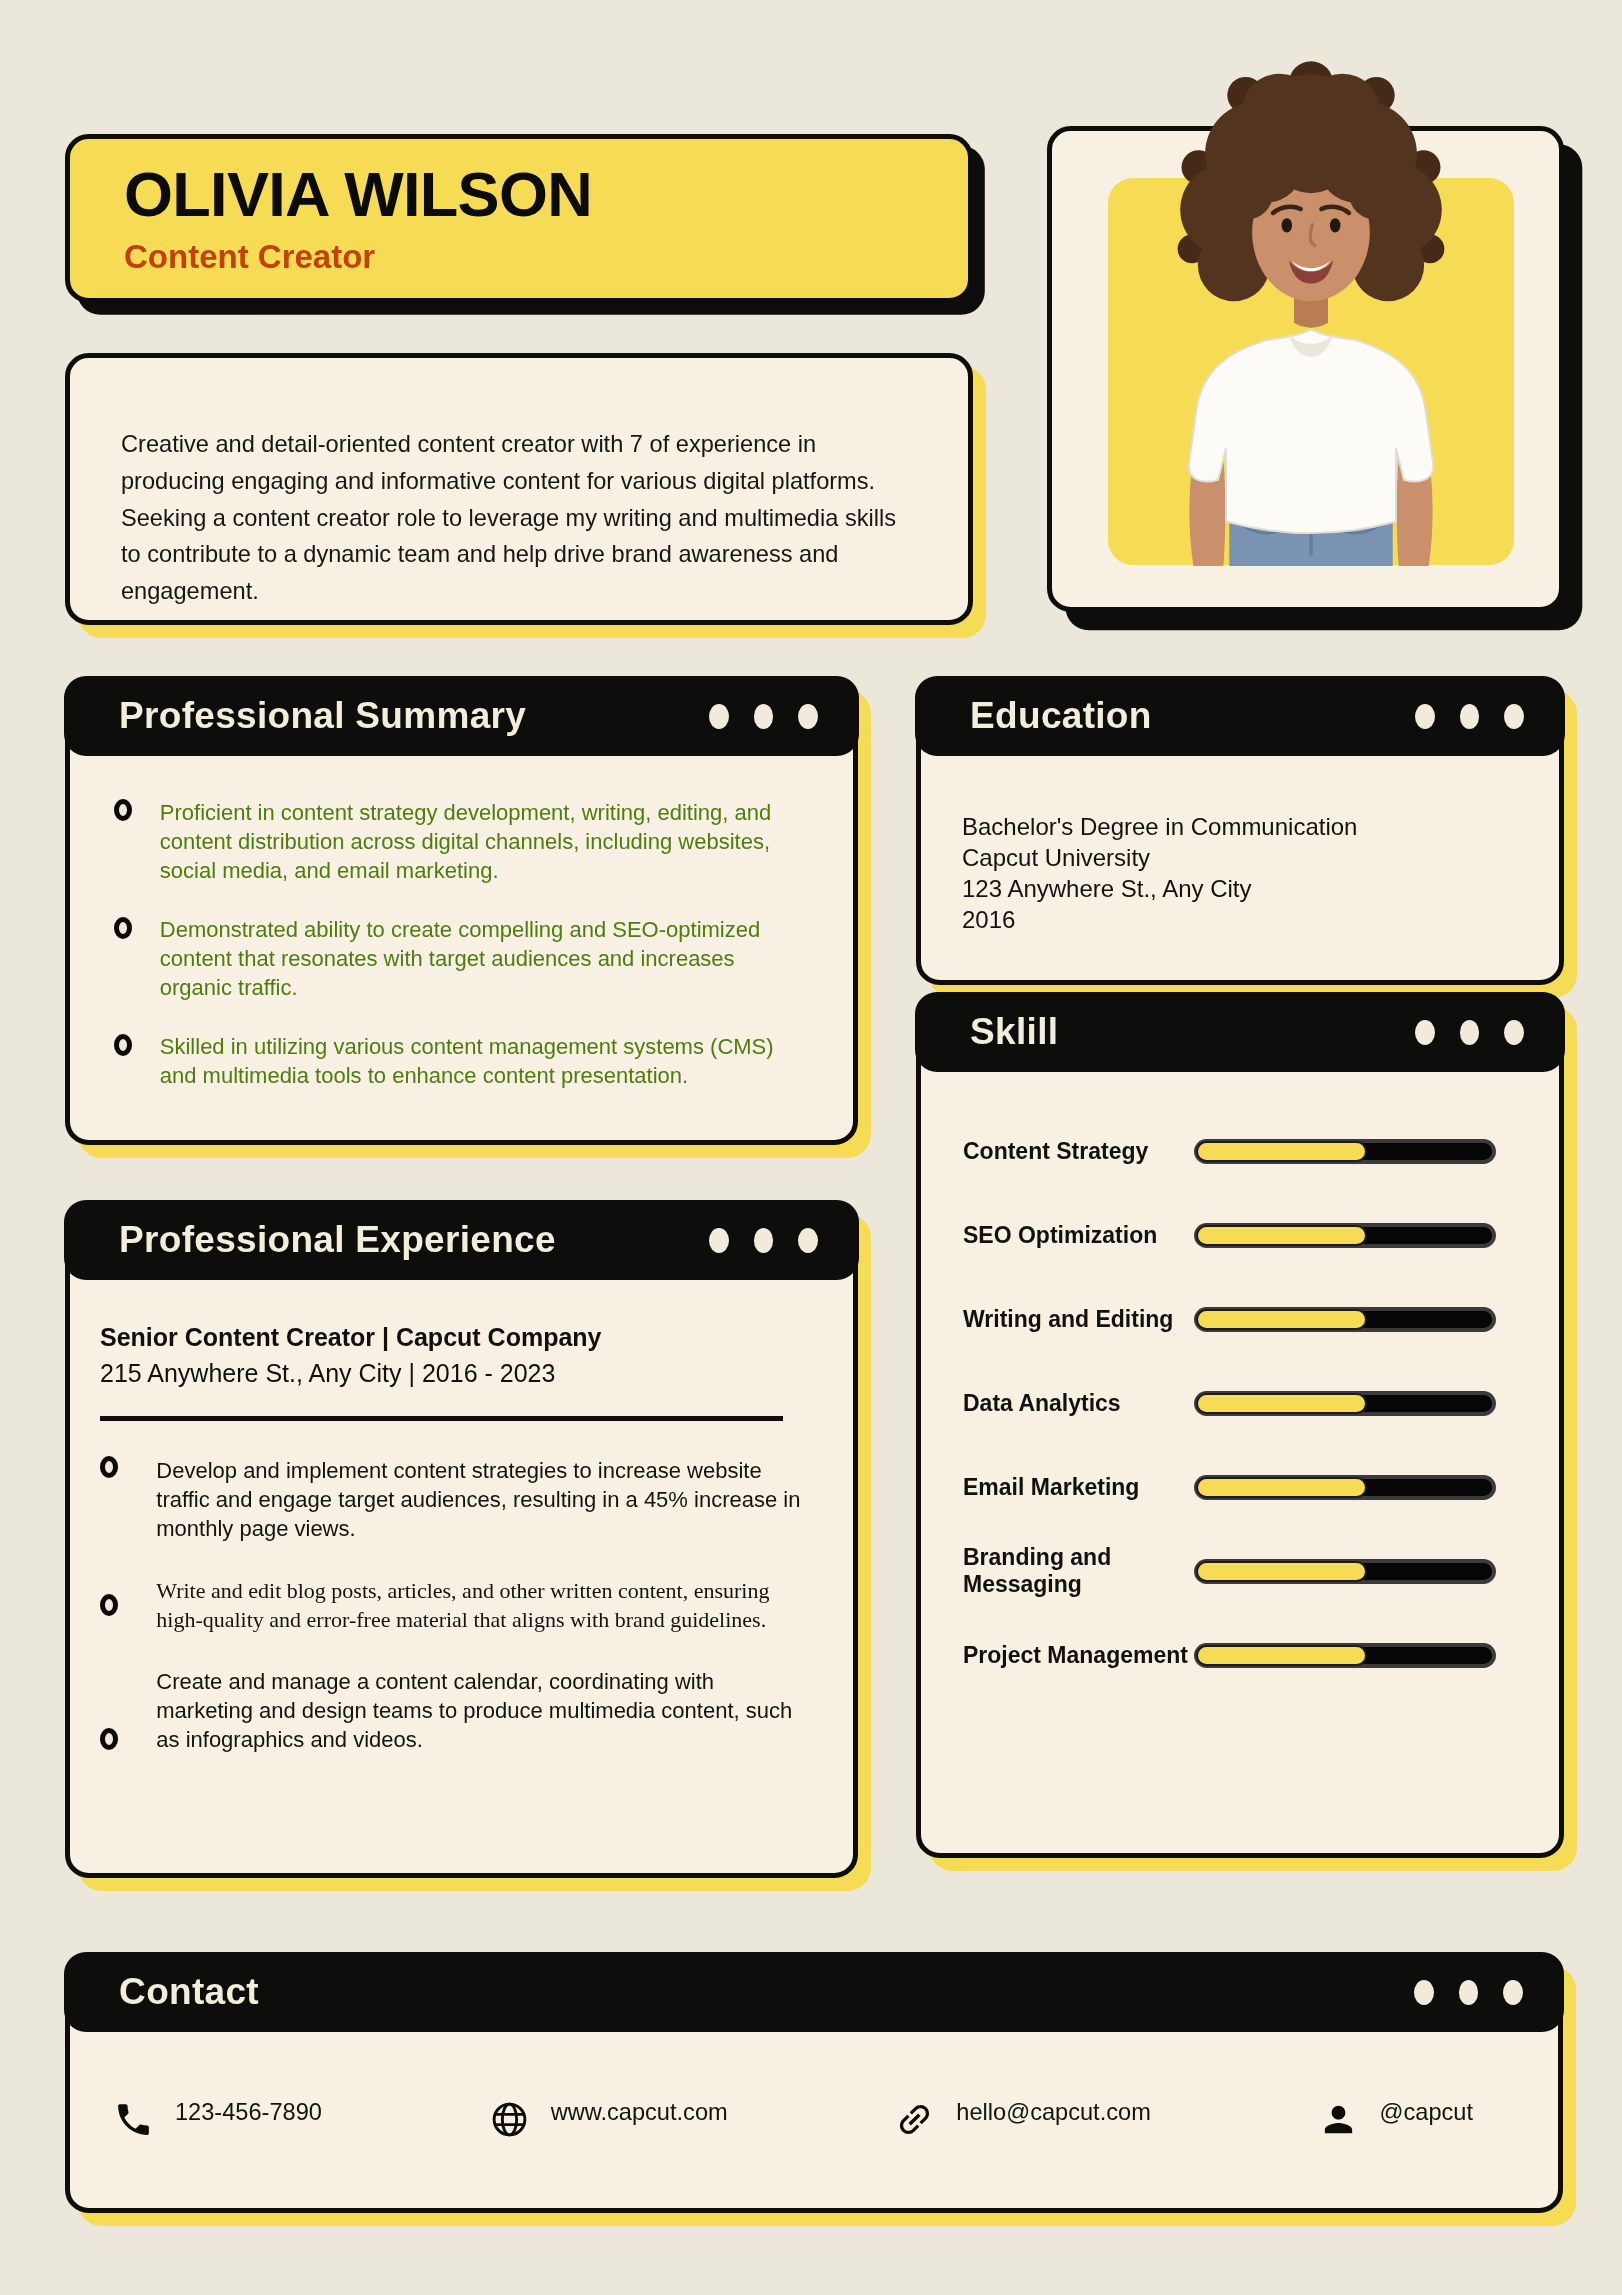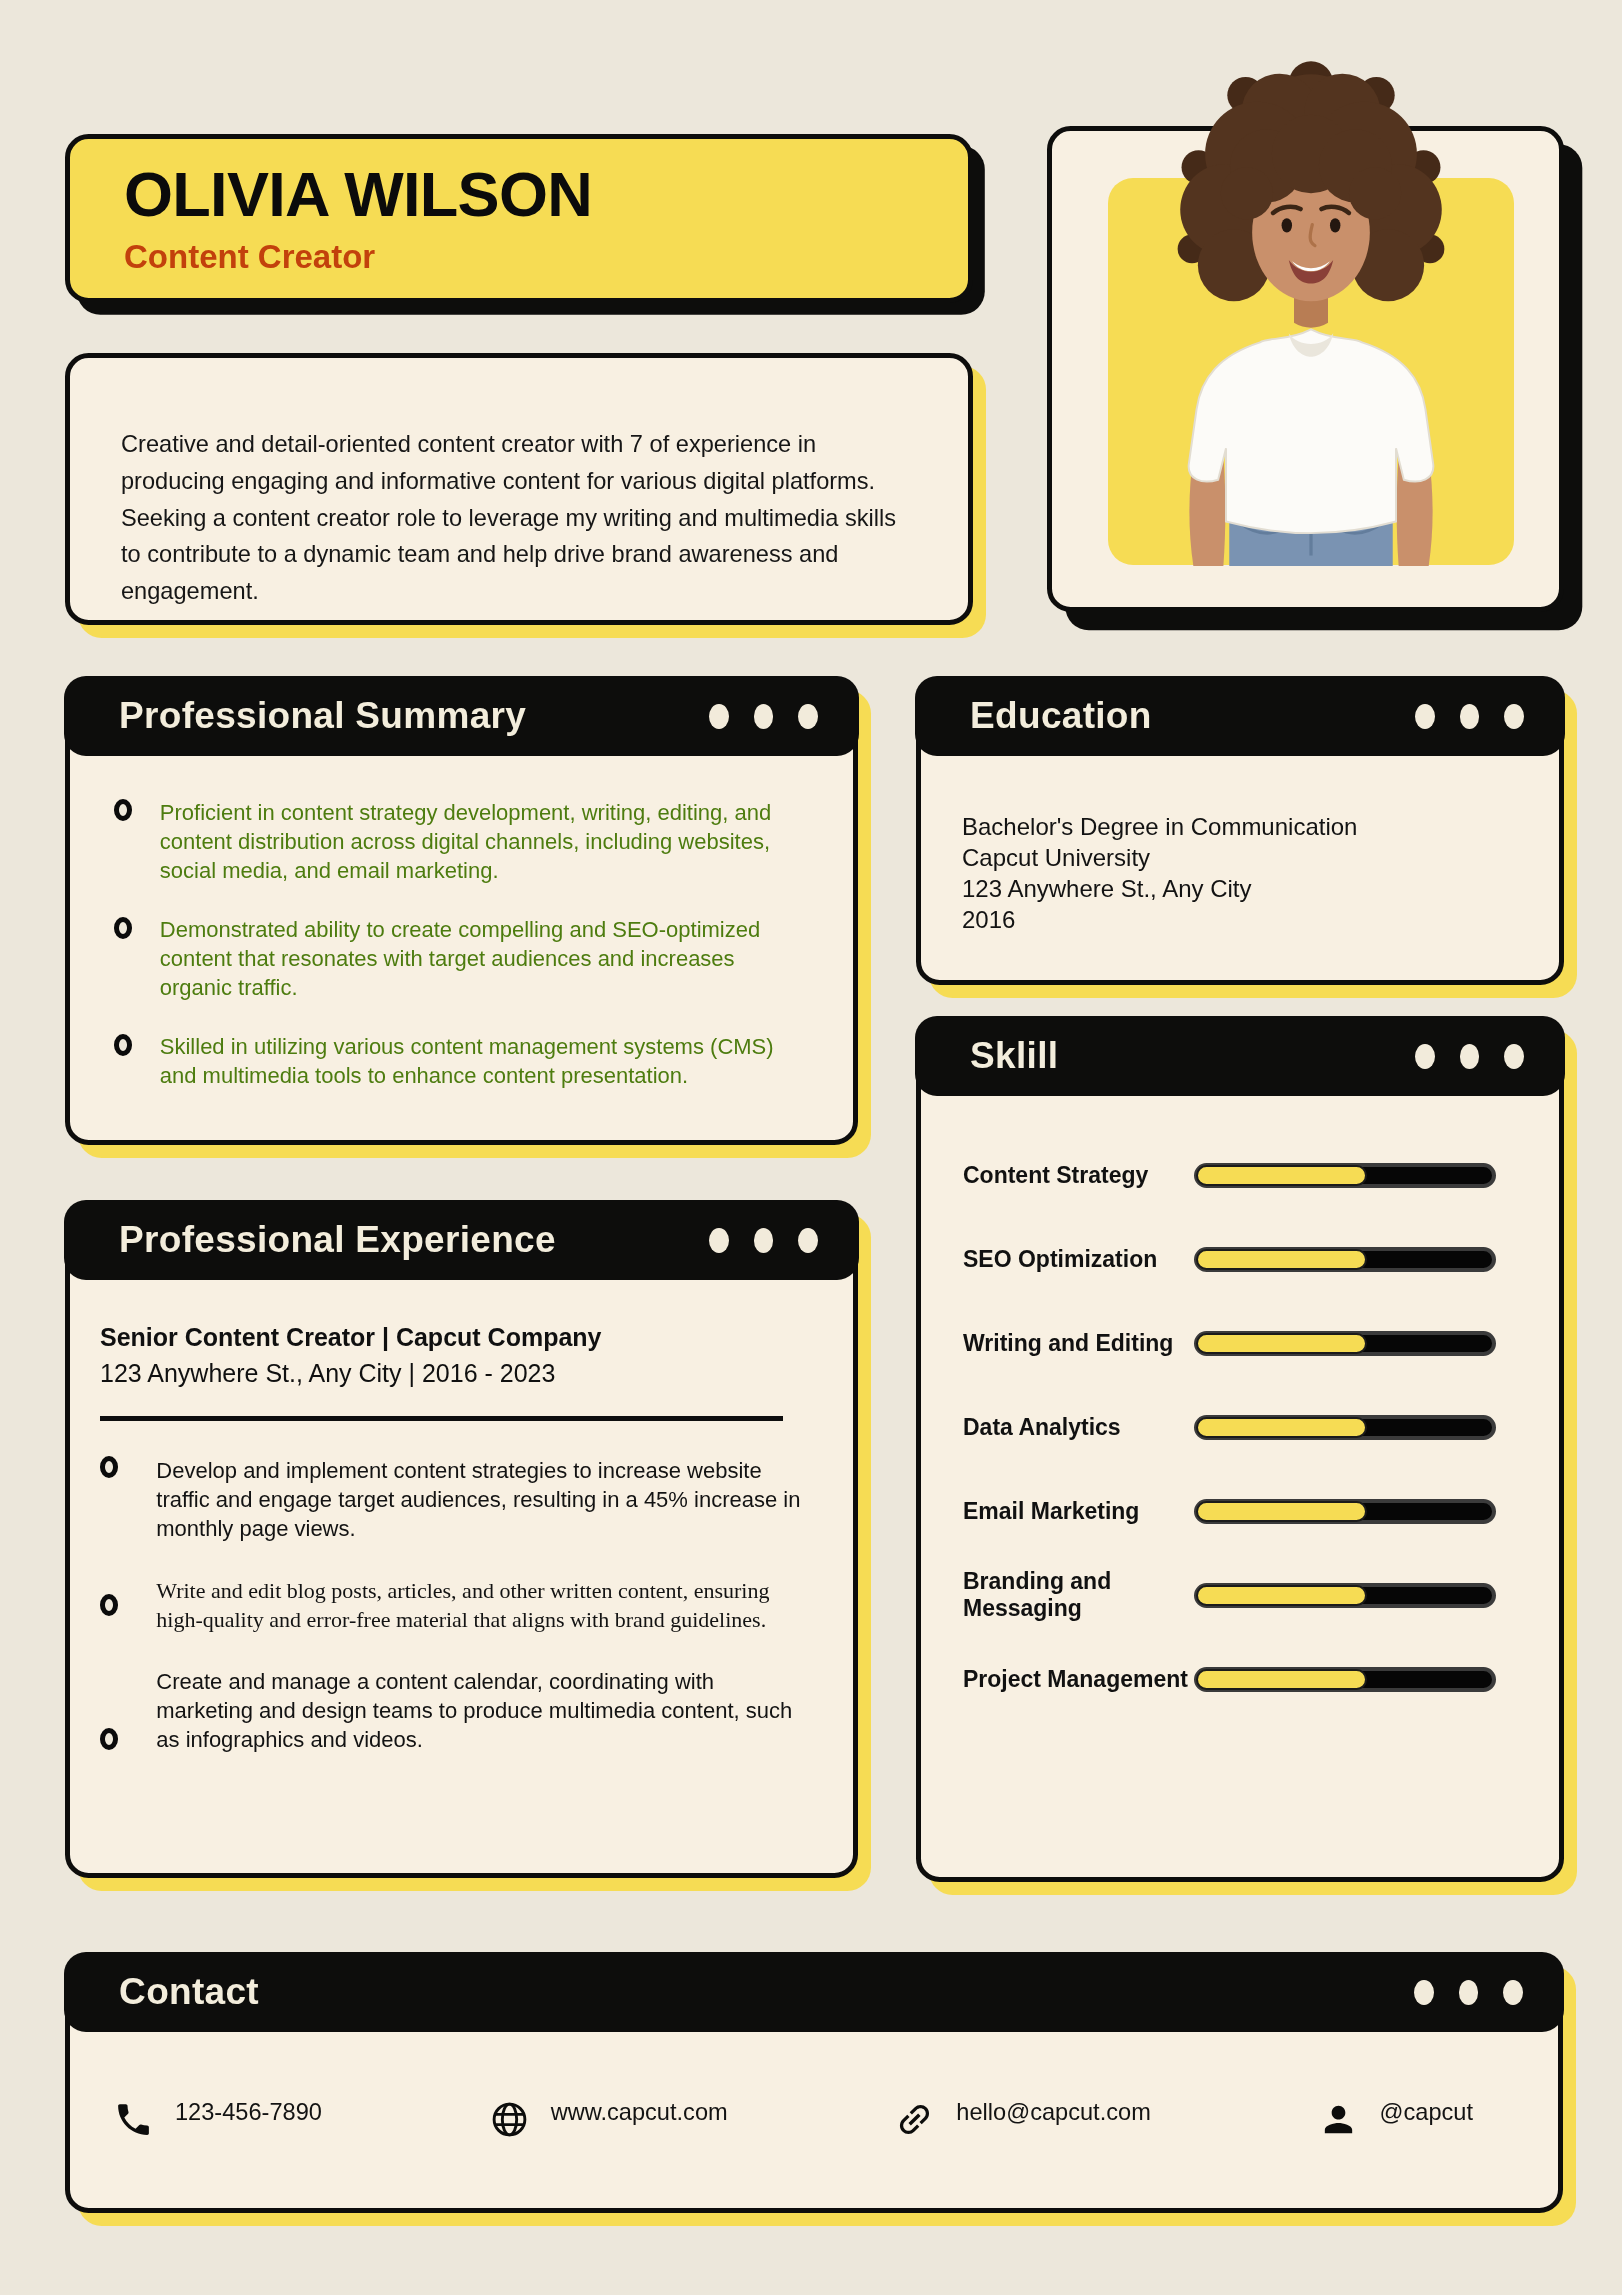--- a/index.html
+++ b/index.html
@@ -40,21 +40,21 @@
   .summary-body{padding:42px 43px 0 44px;}
   .bullet{display:flex; gap:27.5px; margin-bottom:30px;}
   .bullet-circle{flex:0 0 auto; width:18.3px; height:22px; border:5.2px solid #0B0B0B; border-radius:50%;
     background:#EFE9DB; margin-top:1.3px;}
   .bullet-text{font-size:22px; line-height:1.32; color:#4d7c0f;}
 
   .education-card{left:916px; top:677px; width:648px; height:308px; box-shadow:13px 13px 0 0 var(--yellow);}
   .education-body{padding:55px 33px 0 41px;}
   .edu-line{font-size:24px; line-height:31px; color:#131313;}
 
-  .skill-card{left:916px; top:1017px; width:648px; height:865px; box-shadow:13px 13px 0 0 var(--yellow);}
+  .skill-card{left:916px; top:993px; width:648px; height:865px; box-shadow:13px 13px 0 0 var(--yellow);}
   .skill-body{padding:37px 63px 0 42px;}
   .skill-row{height:84px; display:flex; align-items:center; justify-content:space-between;}
   .skill-label{font-size:23px; font-weight:700; color:#111;}
   .bar{position:relative; width:302px; height:25px; background:#060606; border:4.6px solid var(--bar-border);
     border-radius:13px; flex:0 0 auto;}
   .bar-fill{position:absolute; left:-2px; top:-2px; height:calc(100% + 3.9px); width:58%;
     background:var(--yellow); border:2.6px solid #1B1B1B; border-radius:10.5px;}
 
   .experience-card{left:65px; top:1201px; width:793px; height:677px; box-shadow:13px 13px 0 0 var(--yellow);}
   .experience-body{padding:41px 52px 0 30px;}
@@ -247,21 +247,21 @@
     <header class="win-head">
       <span class="win-title">Professional Experience</span>
       <span class="dots">
           <i></i>
           <i></i>
           <i></i>
         </span>
     </header>
     <div class="experience-body">
       <p class="exp-role">Senior Content Creator | Capcut Company</p>
-      <p class="exp-meta">123 Anywhere St., Any City | 2016 - 2023</p>
+      <p class="exp-meta">215 Anywhere St., Any City | 2016 - 2023</p>
       <div class="divider"></div>
       <div class="exp-bullet align-start">
         <span class="bullet-circle"></span>
         <span class="exp-text">Develop and implement content strategies to increase website traffic and engage target audiences, resulting in a 45% increase in monthly page views.</span>
       </div>
       <div class="exp-bullet align-center">
         <span class="bullet-circle"></span>
         <span class="exp-text">Write and edit blog posts, articles, and other written content, ensuring high-quality and error-free material that aligns with brand guidelines.</span>
       </div>
       <div class="exp-bullet align-end">

